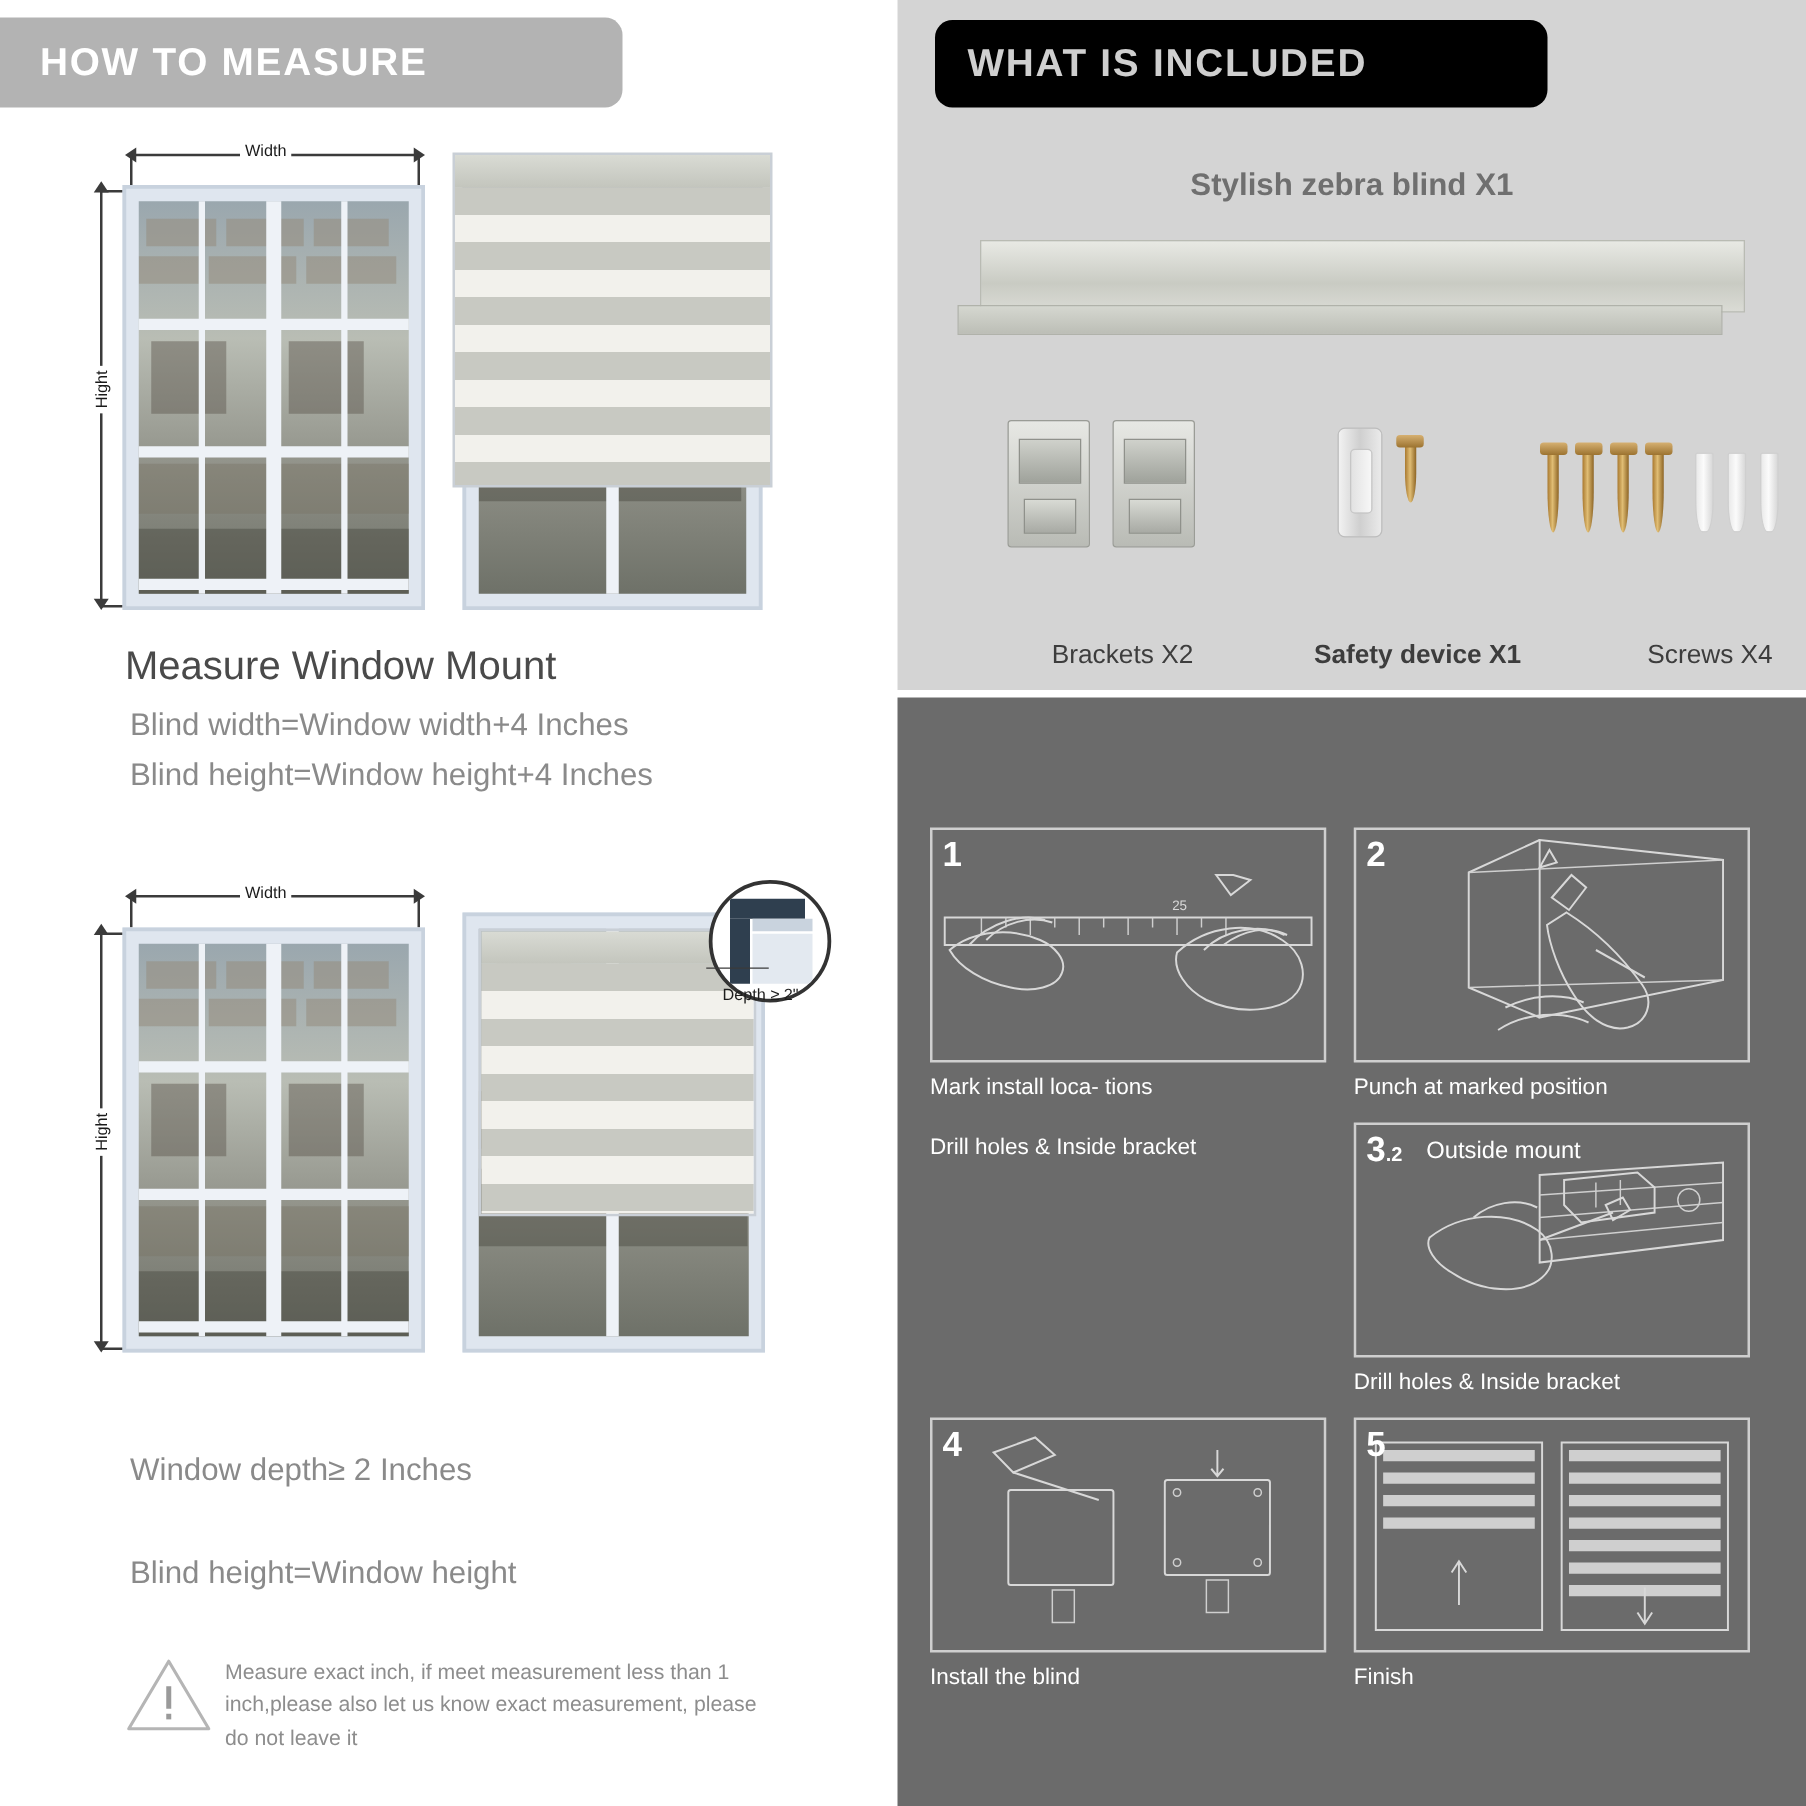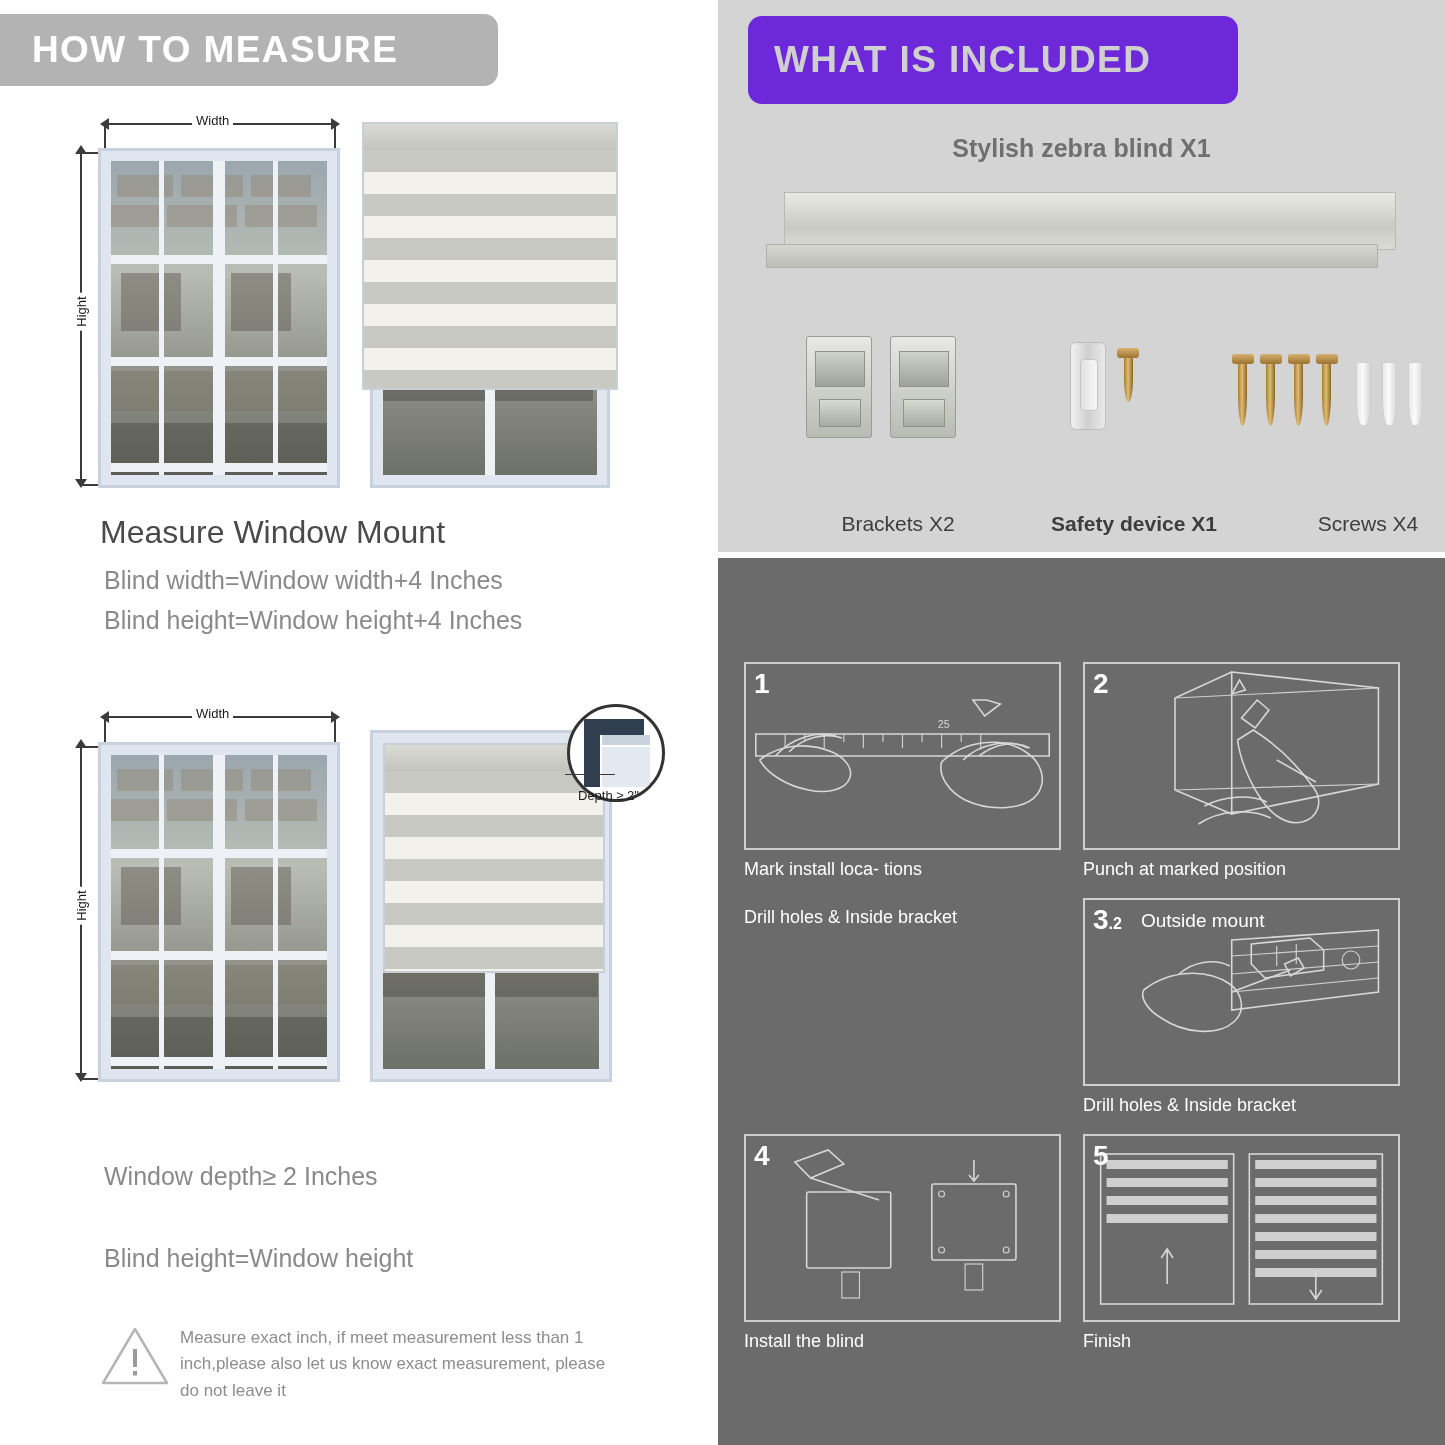--- a/index.html
+++ b/index.html
@@ -32,21 +32,21 @@
   }
   .ribbon {
     position: absolute;
     background: #ffffff;
     border-radius: 0 14px 14px 0;
     display: flex;
     align-items: center;
     box-sizing: border-box;
   }
   .ribbon-title {
-    font-size: 37px;
+    font-size: 31px;
     font-weight: bold;
     letter-spacing: 1.4px;
     color: #ffffff;
   }
   .ribbon-measure {
     left: 0; top: 14px;
     width: 498px; height: 72px;
     background: #b3b3b3;
     padding-left: 32px;
   }
@@ -156,22 +156,22 @@
     grid-column: 2;
     grid-row: 1;
     background: #d4d4d4;
     position: relative;
     overflow: hidden;
     border-left: 6px solid #ffffff;
     box-sizing: border-box;
   }
   .ribbon-included {
     left: 30px; top: 16px;
-    width: 490px; height: 88px;
-    background: #6d28d9;
+    width: 490px; height: 70px;
+    background: #000000;
     padding-left: 26px;
     border-radius: 14px;
   }
   .ribbon-included .ribbon-title { color: #cfcfcf; }
   .inc-title {
     position: absolute;
     left: 0; right: 0;
     top: 134px;
     text-align: center;
     font-size: 25px;

